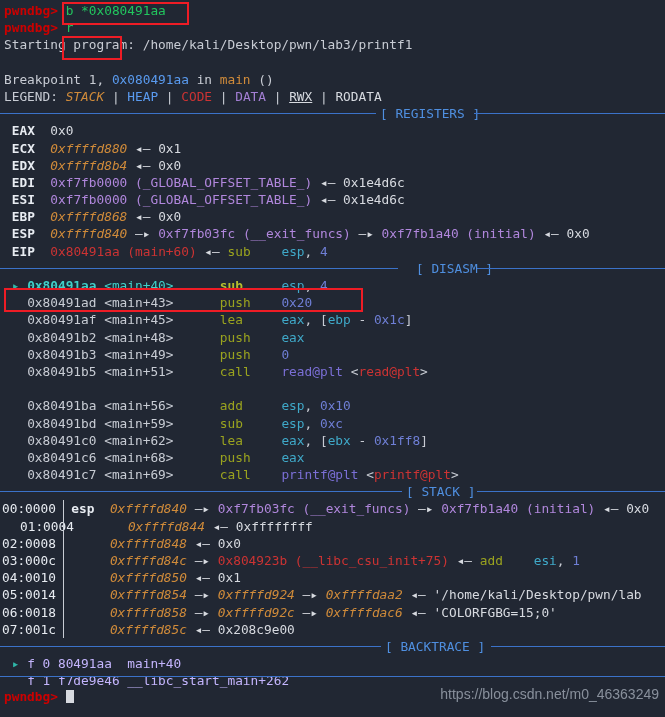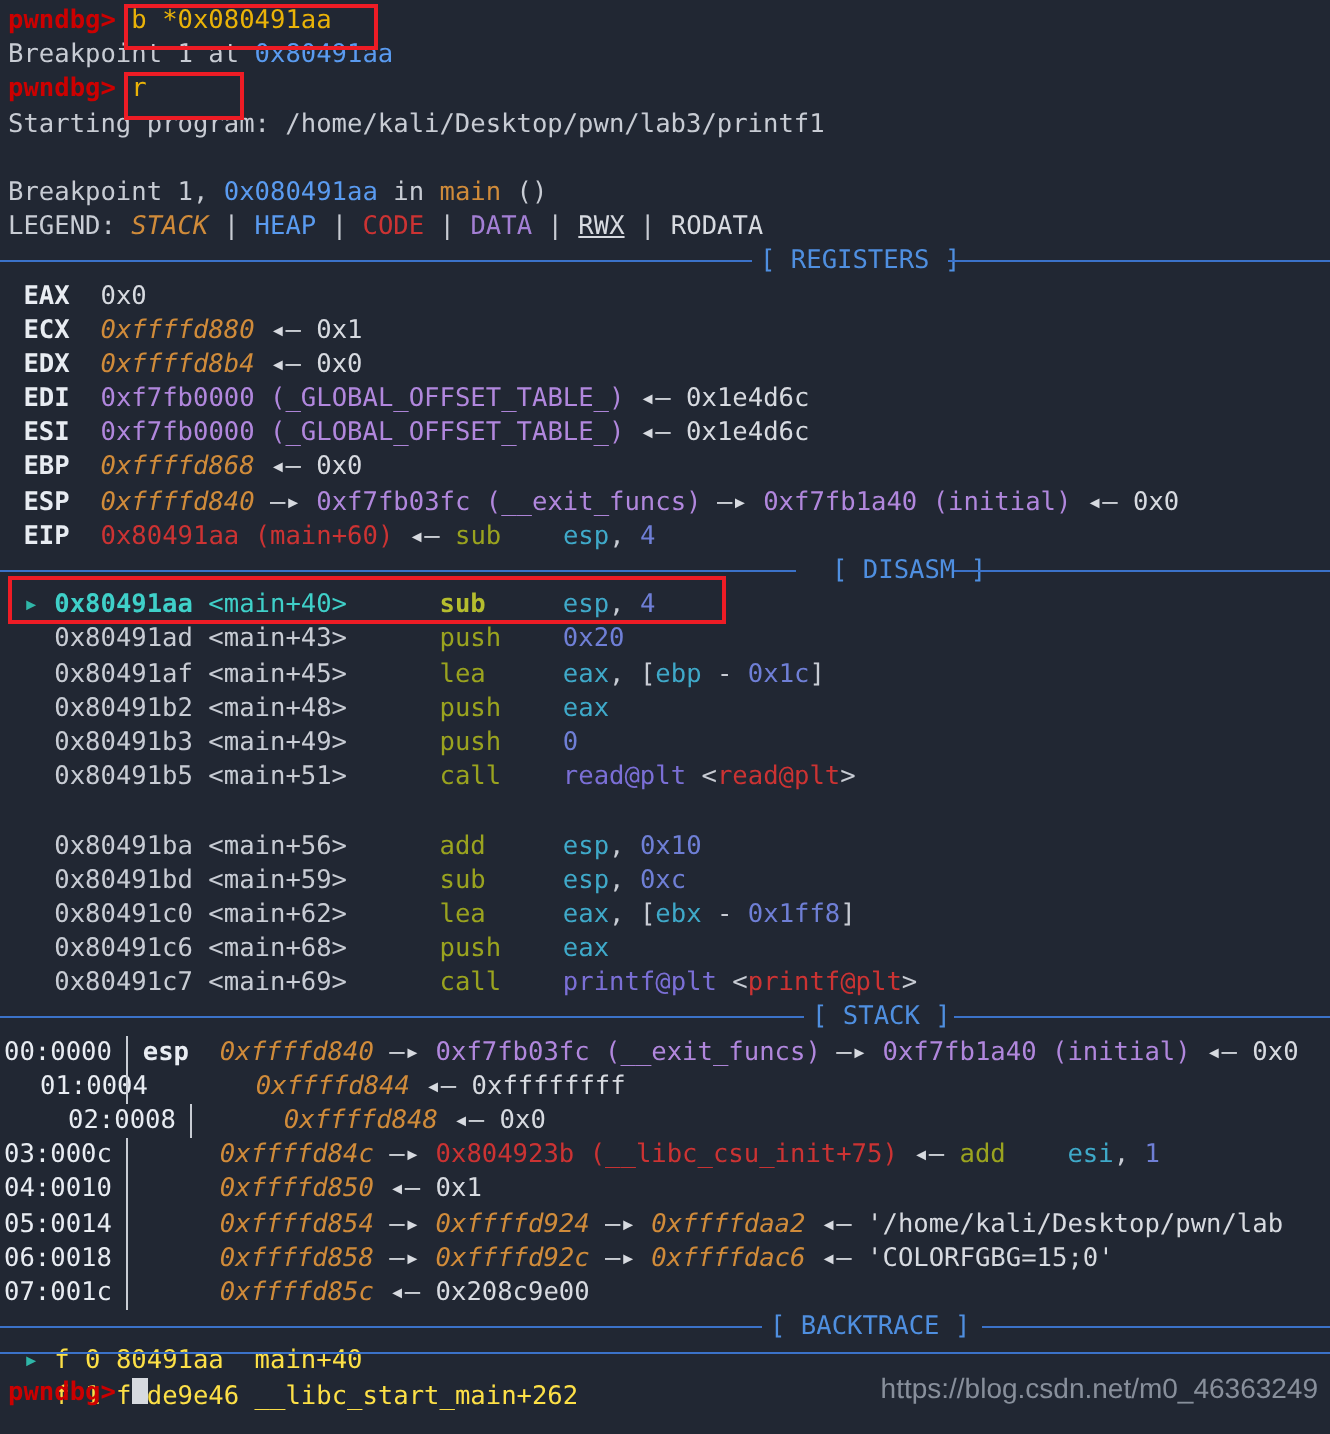--- a/index.html
+++ b/index.html
@@ -24,21 +24,21 @@
   .line{
     white-space:pre;
     height:17.2px;
     padding-left:4px;
     overflow:hidden;
     position:relative;
   }
   .blank{height:17.2px;}
   
   .c-prompt{color:#cc0000;font-weight:bold;}
-  .c-white{color:#eab308;}
+  .c-white{color:#22c55e;}
   .c-plain{color:#c8ccd4;}
   .c-stack{color:#d08b3a;font-style:italic;}
   .c-heap{color:#5a9bf0;}
   .c-code{color:#cc3333;}
   .c-data{color:#a37fd4;}
   .c-rwx{color:#d7dae0;text-decoration:underline;}
   .c-rodata{color:#d7dae0;}
   .c-reg{color:#e8ecf2;font-weight:bold;}
   .c-num{color:#d7dae0;}
   .c-sym{color:#b187dd;}
@@ -48,21 +48,21 @@
   .c-mn{color:#9aa31f;}
   .c-op{color:#3fa9c9;}
   .c-imm{color:#6f7fd6;}
   .c-call-t{color:#7b6fd6;}
   .c-callsym{color:#cc3333;}
   .c-addrhi{color:#3fd0c9;font-weight:bold;}
   .c-mainsym{color:#3fd0c9;}
   .c-idx{color:#e8ecf2;}
   .c-esp{color:#e8ecf2;font-weight:bold;}
   .c-str{color:#d7dae0;}
-  .c-bt{color:#fde047;}
+  .c-bt{color:#c4b5fd;}
   .c-marker{color:#2fb6a8;}
   .c-addr{color:#5a9bf0;}
   .c-func{color:#d08b3a;}
   
   .rule{
     position:relative;
     height:17.2px;
     white-space:pre;
     padding-left:4px;
   }
@@ -118,21 +118,20 @@
     border-top:1px solid #3b72c9;
   }
 </style>
 </head>
 <body>
 
 <div class="term">
 
   <div class="line"><span class="c-prompt">pwndbg&gt;</span><span class="c-plain"> </span><span class="c-white">b *0x080491aa</span></div>
 
-  <div class="line"><span class="c-plain">Breakpoint 1 at </span><span class="c-addr">0x80491aa</span></div>
 
   <div class="line"><span class="c-prompt">pwndbg&gt;</span><span class="c-plain"> </span><span class="c-white">r</span></div>
 
   <div class="line"><span class="c-plain">Starting program: /home/kali/Desktop/pwn/lab3/printf1</span></div>
 
   <div class="blank"></div>
 
   <div class="line"><span class="c-plain">Breakpoint 1, </span><span class="c-addr">0x080491aa</span><span class="c-plain"> in </span><span class="c-func">main</span><span class="c-plain"> ()</span></div>
 
   <div class="line"><span class="c-plain">LEGEND: </span><span class="c-stack">STACK</span><span class="c-plain"> | </span><span class="c-heap">HEAP</span><span class="c-plain"> | </span><span class="c-code">CODE</span><span class="c-plain"> | </span><span class="c-data">DATA</span><span class="c-plain"> | </span><span class="c-rwx">RWX</span><span class="c-plain"> | </span><span class="c-rodata">RODATA</span></div>
@@ -177,21 +176,21 @@
 
   <div class="rule">
     <div class="hr-seg" style="left:0;width:402px;"></div>
     <div class="sect-title" style="left:402px;">[ STACK ]</div>
     <div class="hr-seg" style="left:477px;right:0;"></div>
   </div>
 
   <div id="stack-body">
       <div class="line" style="padding-left: 2px;"><span class="c-idx">00:0000</span><div class="vbar"></div><span class="c-plain">  </span><span class="c-esp">esp </span><span class="c-plain"> </span><span class="c-stack">0xffffd840</span><span class="c-arrow"> —▸ </span><span class="c-sym">0xf7fb03fc</span><span class="c-sym"> (__exit_funcs)</span><span class="c-arrow"> —▸ </span><span class="c-sym">0xf7fb1a40</span><span class="c-sym"> (initial)</span><span class="c-arrow"> ◂— </span><span class="c-num">0x0</span></div>
       <div class="line" style="padding-left: 20px;"><span class="c-idx">01:0004</span><div class="vbar"></div><span class="c-plain">  </span><span class="c-esp">    </span><span class="c-plain"> </span><span class="c-stack">0xffffd844</span><span class="c-arrow"> ◂— </span><span class="c-num">0xffffffff</span></div>
-      <div class="line" style="padding-left: 2px; margin-left: 32px;"><span class="c-idx">02:0008</span><div class="vbar"></div><span class="c-plain">  </span><span class="c-esp">    </span><span class="c-plain"> </span><span class="c-stack">0xffffd848</span><span class="c-arrow"> ◂— </span><span class="c-num">0x0</span></div>
+      <div class="line" style="padding-left: 2px;"><span class="c-idx">02:0008</span><div class="vbar"></div><span class="c-plain">  </span><span class="c-esp">    </span><span class="c-plain"> </span><span class="c-stack">0xffffd848</span><span class="c-arrow"> ◂— </span><span class="c-num">0x0</span></div>
       <div class="line" style="padding-left: 2px;"><span class="c-idx">03:000c</span><div class="vbar"></div><span class="c-plain">  </span><span class="c-esp">    </span><span class="c-plain"> </span><span class="c-stack">0xffffd84c</span><span class="c-arrow"> —▸ </span><span class="c-code">0x804923b</span><span class="c-code"> (__libc_csu_init+75)</span><span class="c-arrow"> ◂— </span><span class="c-mn">add</span><span class="c-plain">    </span><span class="c-op">esi</span><span class="c-plain">, </span><span class="c-imm">1</span></div>
       <div class="line" style="padding-left: 2px;"><span class="c-idx">04:0010</span><div class="vbar"></div><span class="c-plain">  </span><span class="c-esp">    </span><span class="c-plain"> </span><span class="c-stack">0xffffd850</span><span class="c-arrow"> ◂— </span><span class="c-num">0x1</span></div>
       <div class="line" style="padding-left: 2px;"><span class="c-idx">05:0014</span><div class="vbar"></div><span class="c-plain">  </span><span class="c-esp">    </span><span class="c-plain"> </span><span class="c-stack">0xffffd854</span><span class="c-arrow"> —▸ </span><span class="c-stack">0xffffd924</span><span class="c-arrow"> —▸ </span><span class="c-stack">0xffffdaa2</span><span class="c-arrow"> ◂— </span><span class="c-str">'/home/kali/Desktop/pwn/lab</span></div>
       <div class="line" style="padding-left: 2px;"><span class="c-idx">06:0018</span><div class="vbar"></div><span class="c-plain">  </span><span class="c-esp">    </span><span class="c-plain"> </span><span class="c-stack">0xffffd858</span><span class="c-arrow"> —▸ </span><span class="c-stack">0xffffd92c</span><span class="c-arrow"> —▸ </span><span class="c-stack">0xffffdac6</span><span class="c-arrow"> ◂— </span><span class="c-str">'COLORFGBG=15;0'</span></div>
       <div class="line" style="padding-left: 2px;"><span class="c-idx">07:001c</span><div class="vbar"></div><span class="c-plain">  </span><span class="c-esp">    </span><span class="c-plain"> </span><span class="c-stack">0xffffd85c</span><span class="c-arrow"> ◂— </span><span class="c-num">0x208c9e00</span></div>
     </div>
 
   <div class="rule">
     <div class="hr-seg" style="left:0;width:381px;"></div>
     <div class="sect-title" style="left:381px;">[ BACKTRACE ]</div>

